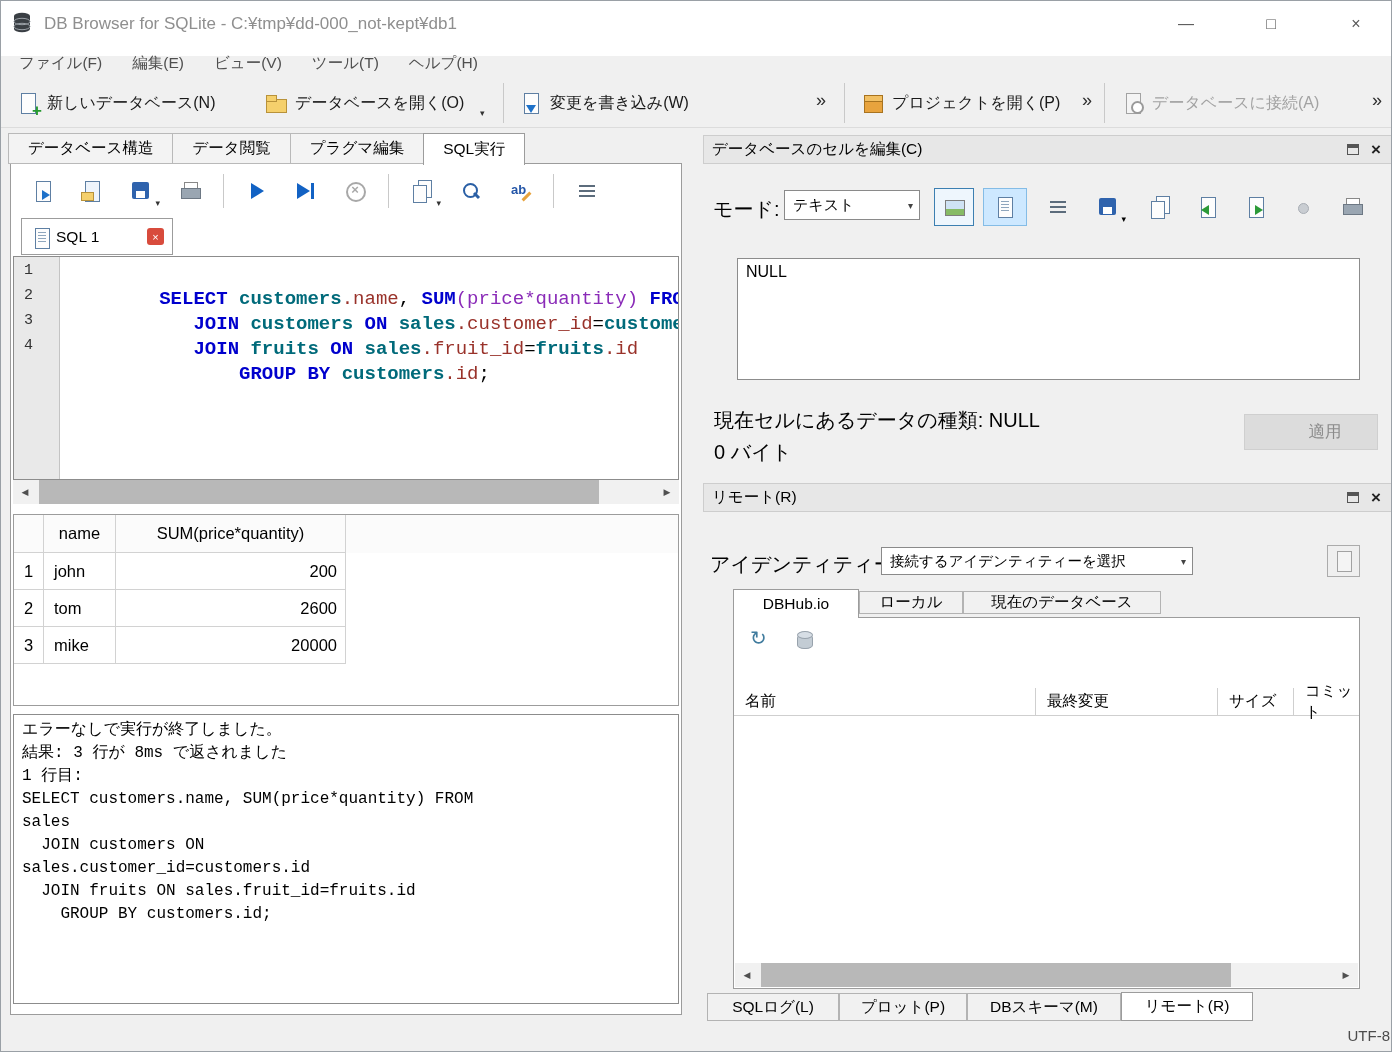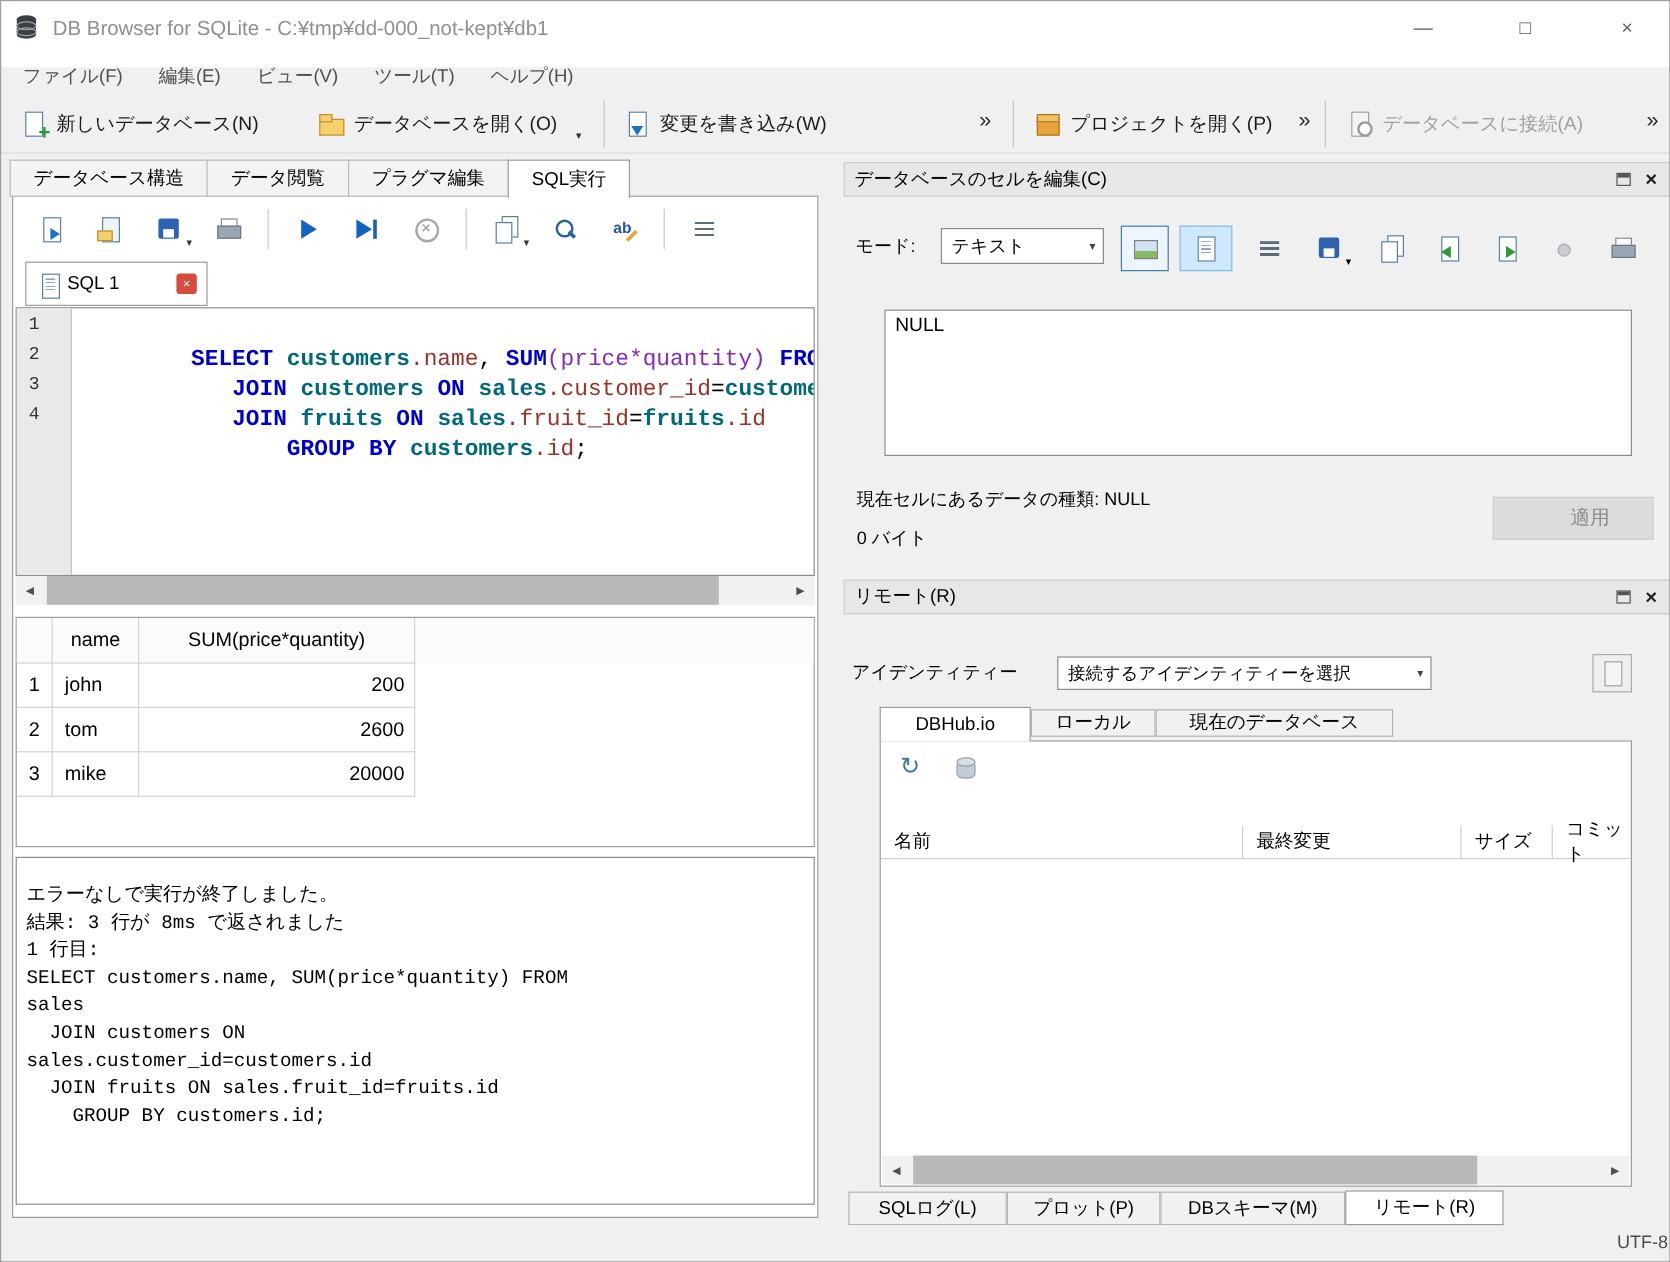--- a/index.html
+++ b/index.html
@@ -99,29 +99,29 @@
   .results{position:absolute;left:2px;top:350px;right:2px;height:192px;border:1px solid #9c9c9c;background:#fff;font-size:16.5px;}
   .r-row{display:flex;height:37px;}
   .r-row.head{height:38px;background:#fbfbfb;}
   .rc{display:flex;align-items:center;border-right:1px solid #d2d2d2;border-bottom:1px solid #d2d2d2;}
   .rc.c0{width:30px;justify-content:center;}
   .rc.c1{width:72px;padding-left:10px;}
   .rc.c2{width:230px;padding-right:8px;justify-content:flex-end;}
   .head .rc{justify-content:center;padding:0;}
   .rfill{flex:1;}
 
-  .log{position:absolute;left:2px;top:550px;right:2px;height:290px;border:1px solid #8c8c8c;background:#fff;padding:20px 8px;font-family:"Liberation Mono","DejaVu Sans Mono",monospace;font-size:16px;line-height:23px;}
+  .log{position:absolute;left:2px;top:550px;right:2px;height:290px;border:1px solid #8c8c8c;background:#fff;padding:4px 8px;font-family:"Liberation Mono","DejaVu Sans Mono",monospace;font-size:16px;line-height:23px;}
   .log-line{white-space:pre;}
 
   
   .dock-title{position:absolute;left:703px;width:689px;height:29px;background:#e7e7e7;border:1px solid #cdcdcd;display:flex;align-items:center;padding-left:8px;font-size:15.5px;}
   .dock-title .dock-btns{margin-left:auto;display:flex;align-items:center;gap:12px;padding-right:10px;}
   .dock-title .dclose{font-size:17px;font-weight:bold;color:#222;}
 
-  .label15{font-size:15px;color:#000;}
+  .label15{font-size:20px;color:#000;}
   .combo{border:1px solid #8a8a8a;background:#fff;display:flex;align-items:center;}
   .combo .cv{padding-left:8px;flex:1;white-space:nowrap;overflow:hidden;}
   .combo .ca{padding:0 6px;font-size:10px;color:#444;}
   .cellbtn{position:absolute;top:188px;height:38px;display:flex;align-items:center;justify-content:center;}
   .b-image{border:1px solid #3c7fb1;background:#eef6fd;}
   .b-text{border:1px solid #84bce6;background:#cde8ff;}
   .cellbox{position:absolute;left:737px;top:258px;width:623px;height:122px;border:1px solid #8c8c8c;background:#fff;padding:4px 8px;font-size:16px;}
   .applybtn{position:absolute;left:1244px;top:414px;width:134px;height:36px;background:#dcdcdc;border:1px solid #cfcfcf;color:#8b8b8b;font-size:16.5px;display:flex;align-items:center;justify-content:center;padding-left:28px;}
 
   .rtab{position:absolute;display:flex;align-items:center;justify-content:center;font-size:15.5px;background:#f1f1f1;border:1px solid #b3b3b3;height:23px;top:591px;}

